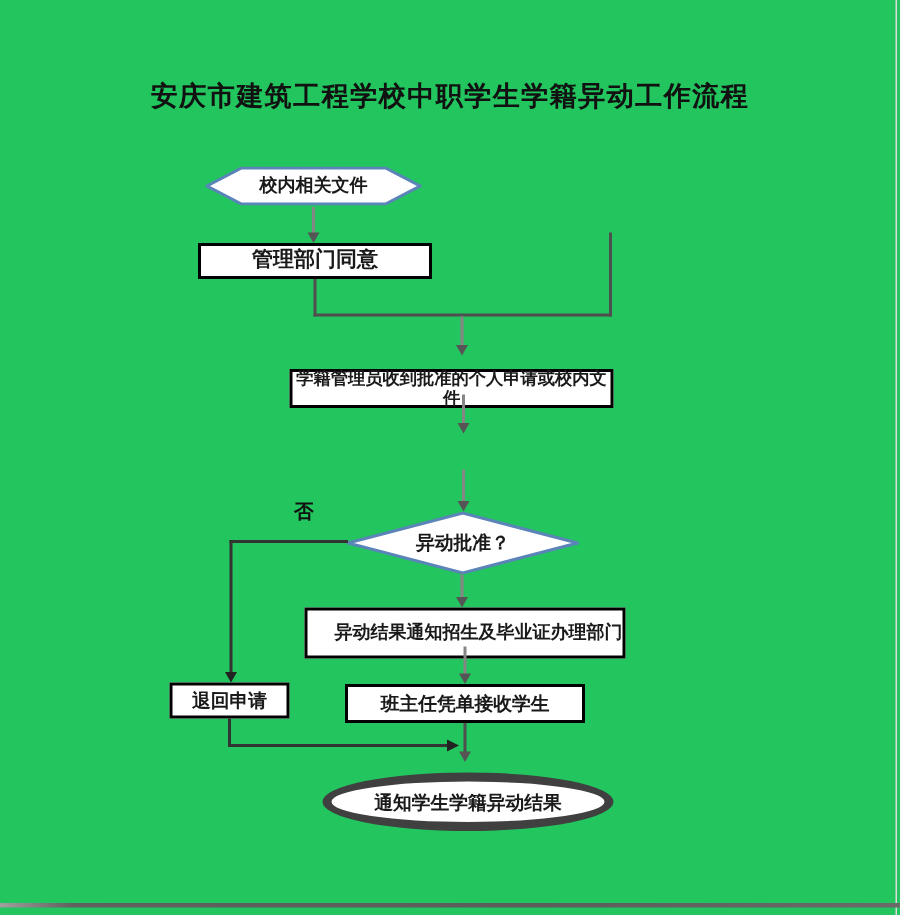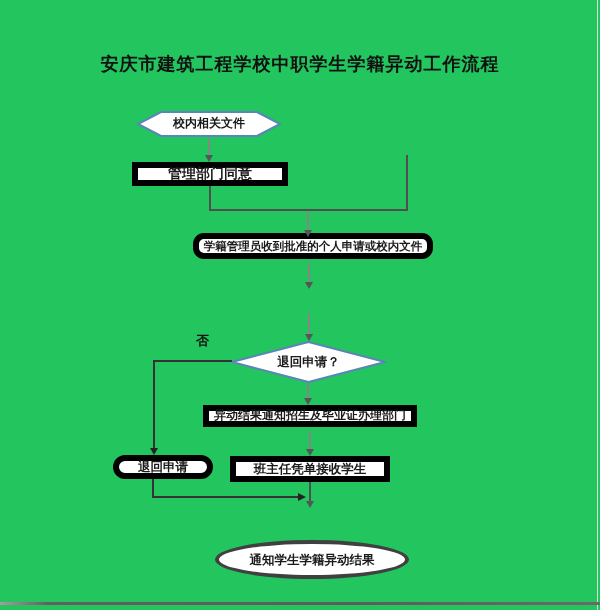--- a/index.html
+++ b/index.html
@@ -7,21 +7,21 @@
   #canvas{
     position:relative;width:600px;height:610px;background:#22c55e;overflow:hidden;
     font-family:"DejaVu Serif",serif;color:#1a1a1a;text-decoration:underline;
   }
   .title{
     position:absolute;top:52px;left:0;width:600px;text-align:center;
     font-size:18px;font-weight:bold;letter-spacing:1px;color:#111;
   }
   .node{position:absolute;display:flex;align-items:center;justify-content:center;
     font-weight:bold;text-align:center;box-sizing:border-box;line-height:1.1;}
-  .rect{background:#fff;border:6px solid #000000;}
+  .rect{background:#fff;border:2px solid #000000;}
   .node svg{position:absolute;left:0;top:0;}
   .node .lbl{position:relative;z-index:2;}
   .line{position:absolute;}
   .v{width:2px;}
   .h{height:2px;}
   .gray{background:#868686;}
   .dark{background:#4f4f4f;}
   .black{background:#333333;}
   .arr-down{position:absolute;width:0;height:0;
     border-left:4px solid transparent;border-right:4px solid transparent;
@@ -47,46 +47,46 @@
       <polygon points="1,13 24,1 120,1 143,13 120,25 24,25" fill="#ffffff" stroke="#5b84b8" stroke-width="2"></polygon>
     </svg>
     <span class="lbl">校内相关文件</span>
   </div>
 
 
   <div class="node rect" style="left:132px;top:162px;width:156px;height:24px;font-size:14px;">
     <span class="lbl">管理部门同意</span>
   </div>
 
-  <div class="node rect" style="left:193px;top:233px;width:240px;height:26px;font-size:11.5px;border-radius:11px;">
+  <div class="node rect" style="left:193px;top:246px;width:216px;height:26px;font-size:11.5px;">
     <span class="lbl">学籍管理员收到批准的个人申请或校内文件</span>
   </div>
 
 
   <div class="node" style="left:231px;top:341px;width:155px;height:42px;font-size:12.5px;">
     <svg width="155" height="42">
       <polygon points="1,21 77.5,1 154,21 77.5,41" fill="#ffffff" stroke="#5b84b8" stroke-width="2"></polygon>
     </svg>
-    <span class="lbl">退回申请？</span>
+    <span class="lbl">异动批准？</span>
   </div>
 
-  <div class="node rect" style="left:203px;top:405px;width:214px;height:22px;font-size:12px;">
+  <div class="node rect" style="left:203px;top:405px;width:214px;height:34px;font-size:12px;justify-content:flex-end;">
     <span class="lbl">异动结果通知招生及毕业证办理部门</span>
   </div>
 
-  <div class="node rect" style="left:113px;top:455px;width:100px;height:24px;font-size:12.5px;border-radius:12px;">
+  <div class="node rect" style="left:113px;top:455px;width:80px;height:24px;font-size:12.5px;">
     <span class="lbl">退回申请</span>
   </div>
 
   <div class="node rect" style="left:230px;top:456px;width:160px;height:26px;font-size:12.5px;justify-content:center;">
     <span class="lbl">班主任凭单接收学生</span>
   </div>
 
-  <div class="node" style="left:215px;top:540px;width:194px;height:39px;font-size:12.5px;
-       border:4px solid #404040;border-radius:50% / 50%;background:#fff;">
+  <div class="node" style="left:215px;top:515px;width:194px;height:39px;font-size:12.5px;
+       border:6px solid #404040;border-radius:50% / 50%;background:#fff;">
     <span class="lbl">通知学生学籍异动结果</span>
   </div>
 
   <div class="line v gray" style="left:208px;top:138px;height:18px;"></div>
   <div class="arr-down" style="left:205px;top:155px;"></div>
 
   <div class="line v dark" style="left:209px;top:186px;height:25px;"></div>
   <div class="line h dark" style="left:209px;top:209px;width:199px;"></div>
   <div class="line v dark" style="left:406px;top:155px;height:56px;"></div>
 

